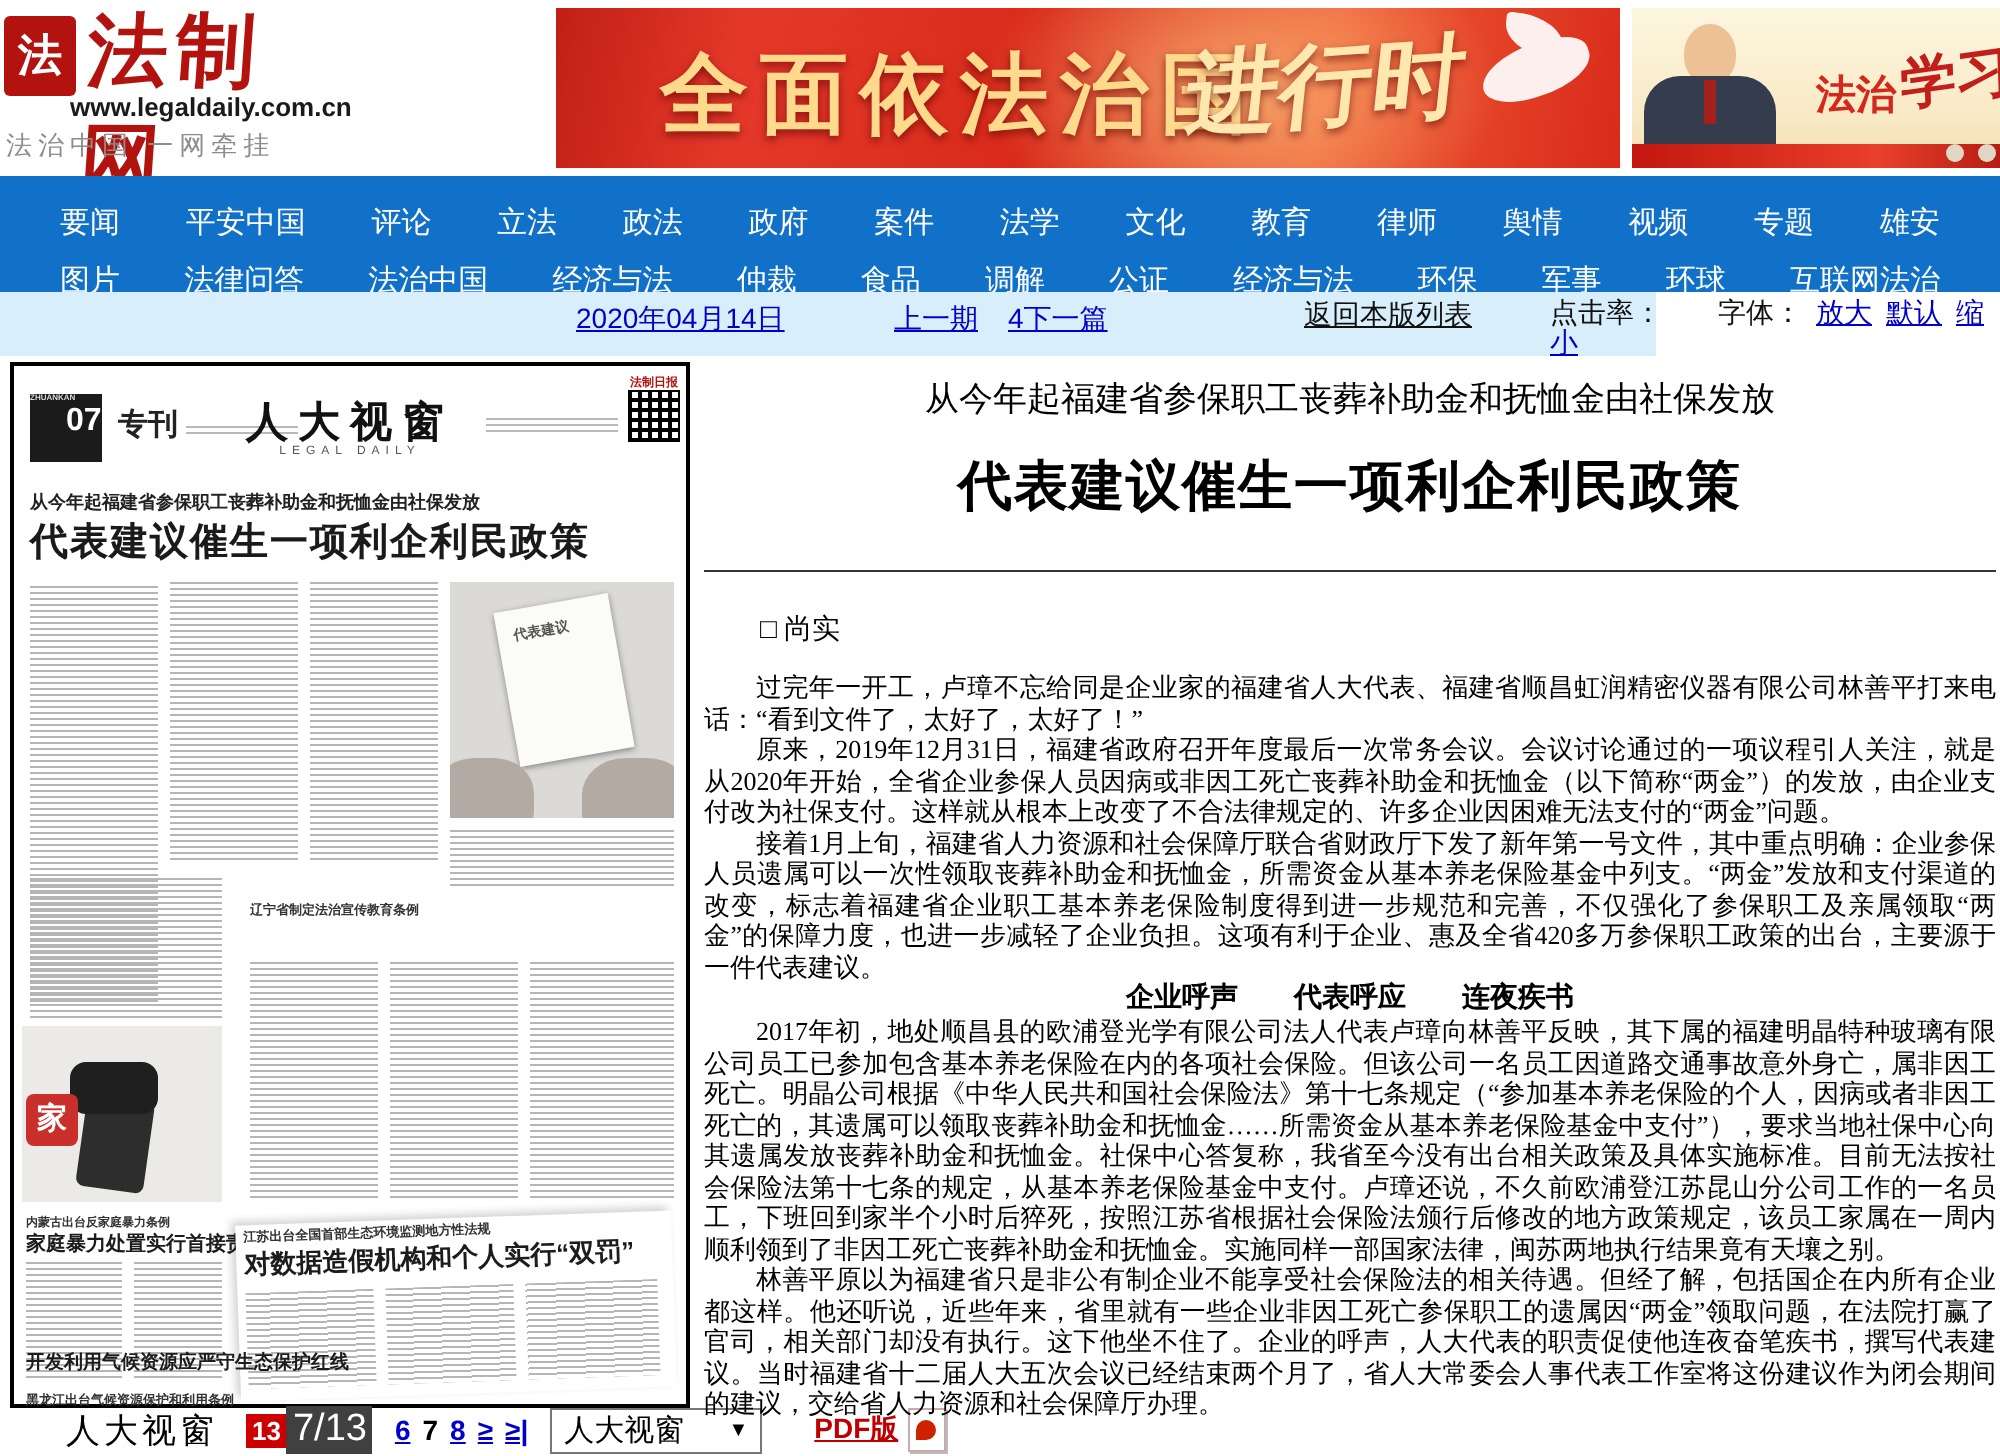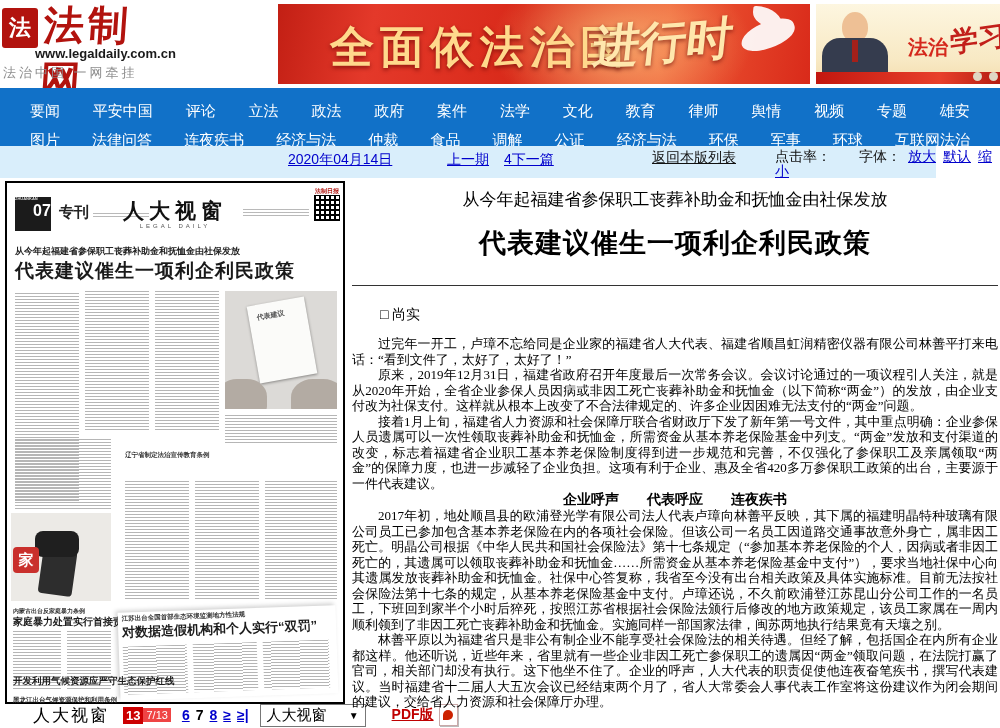--- a/index.html
+++ b/index.html
@@ -45,21 +45,21 @@
   #banner2 .ribbon{position:absolute;left:0;bottom:0;width:100%;height:12px;
      background:linear-gradient(90deg,#c3170f,#e8402b 60%,#a31009);}
   #banner2 .dot{position:absolute;bottom:3px;width:9px;height:9px;border-radius:50%;background:#e0d7c4;}
 
   
   #nav{left:0;top:88px;width:1000px;height:58px;background:#1171c8;color:#fff;}
   #nav .row{display:flex;justify-content:space-between;padding:0 30px;height:29px;align-items:flex-end;}
   #nav .row span{font-size:15px;cursor:pointer;white-space:nowrap;}
 
   
-  #toolbar{left:0;top:146px;width:936px;height:32px;background:#d9eefb;font-size:14px;}
+  #toolbar{left:0;top:146px;width:828px;height:32px;background:#d9eefb;font-size:14px;}
   #toolbar a{color:#0000cc;text-decoration:underline;cursor:pointer;}
   #toolbar .dark{color:#111;text-decoration:underline;cursor:pointer;}
   #toolbar .plain{color:#111;}
   .tb-date{position:absolute;left:288px;top:5px;}
   .tb-prev{position:absolute;left:447px;top:5px;}
   .tb-next{position:absolute;left:504px;top:5px;}
   .tb-back{position:absolute;left:652px;top:3px;}
   .tb-right{position:absolute;left:775px;top:3px;width:224px;line-height:15px;}
   .tb-right .gap1{margin-right:28px;}
   .tb-right .gap2{margin-right:7px;}
@@ -95,21 +95,21 @@
   .fist .arm{position:absolute;left:30px;top:30px;width:34px;height:52px;background:#2d2d2d;
      border-radius:10px 10px 4px 4px;transform:rotate(8deg);}
   .fist .knu{position:absolute;left:24px;top:18px;width:44px;height:26px;background:#1f1f1f;border-radius:8px;}
   .fist .seal{position:absolute;right:10px;top:34px;width:26px;height:26px;background:#c9302c;
      border-radius:4px;color:#fff;font-size:15px;font-weight:bold;text-align:center;line-height:26px;}
 
   
   #pager{left:5px;top:703px;width:470px;height:24px;display:flex;align-items:center;font-size:14px;}
   #pager .sec{font-size:17px;color:#000;letter-spacing:2px;margin:0 14px 0 28px;}
   #pager .badge{background:#cc0001;color:#fff;font-weight:bold;padding:1px 3px;font-size:13px;}
-  #pager .ind{background:#ef4444;color:#fff;padding:1px 3px;font-size:11px;margin-right:8px;}
+  #pager .ind{background:#404040;color:#fff;padding:1px 3px;font-size:19px;margin-right:8px;}
   #pager a{color:#0000cc;text-decoration:underline;margin:0 3px;cursor:pointer;font-weight:bold;}
   #pager .cur{color:#000;font-weight:bold;margin:0 3px;}
   #pager .sel{border:1px solid #777;background:#fff;margin-left:8px;padding:1px 6px;height:19px;
      display:flex;align-items:center;font-size:15px;cursor:pointer;min-width:92px;justify-content:space-between;}
   #pager .sel .arr{font-size:10px;margin-left:10px;}
   #pager .pdf{color:#c00000;margin-left:26px;}
   .pdficon{width:17px;height:20px;background:#fff;border:1px solid #c9a9a9;position:relative;
      margin-left:2px;box-shadow:1px 1px 0 #bbb;}
   .pdficon:after{content:"";position:absolute;left:3px;top:5px;width:10px;height:10px;
      background:#cc2200;border-radius:50% 50% 50% 0;}
@@ -169,21 +169,21 @@
     <span>教育</span>
     <span>律师</span>
     <span>舆情</span>
     <span>视频</span>
     <span>专题</span>
     <span>雄安</span>
   </div>
   <div class="row">
     <span>图片</span>
     <span>法律问答</span>
-    <span>连夜疾书</span>
+    <span>法治中国</span>
     <span>经济与法</span>
     <span>仲裁</span>
     <span>食品</span>
     <span>调解</span>
     <span>公证</span>
     <span>经济与法</span>
     <span>环保</span>
     <span>军事</span>
     <span>环球</span>
     <span>互联网法治</span>

